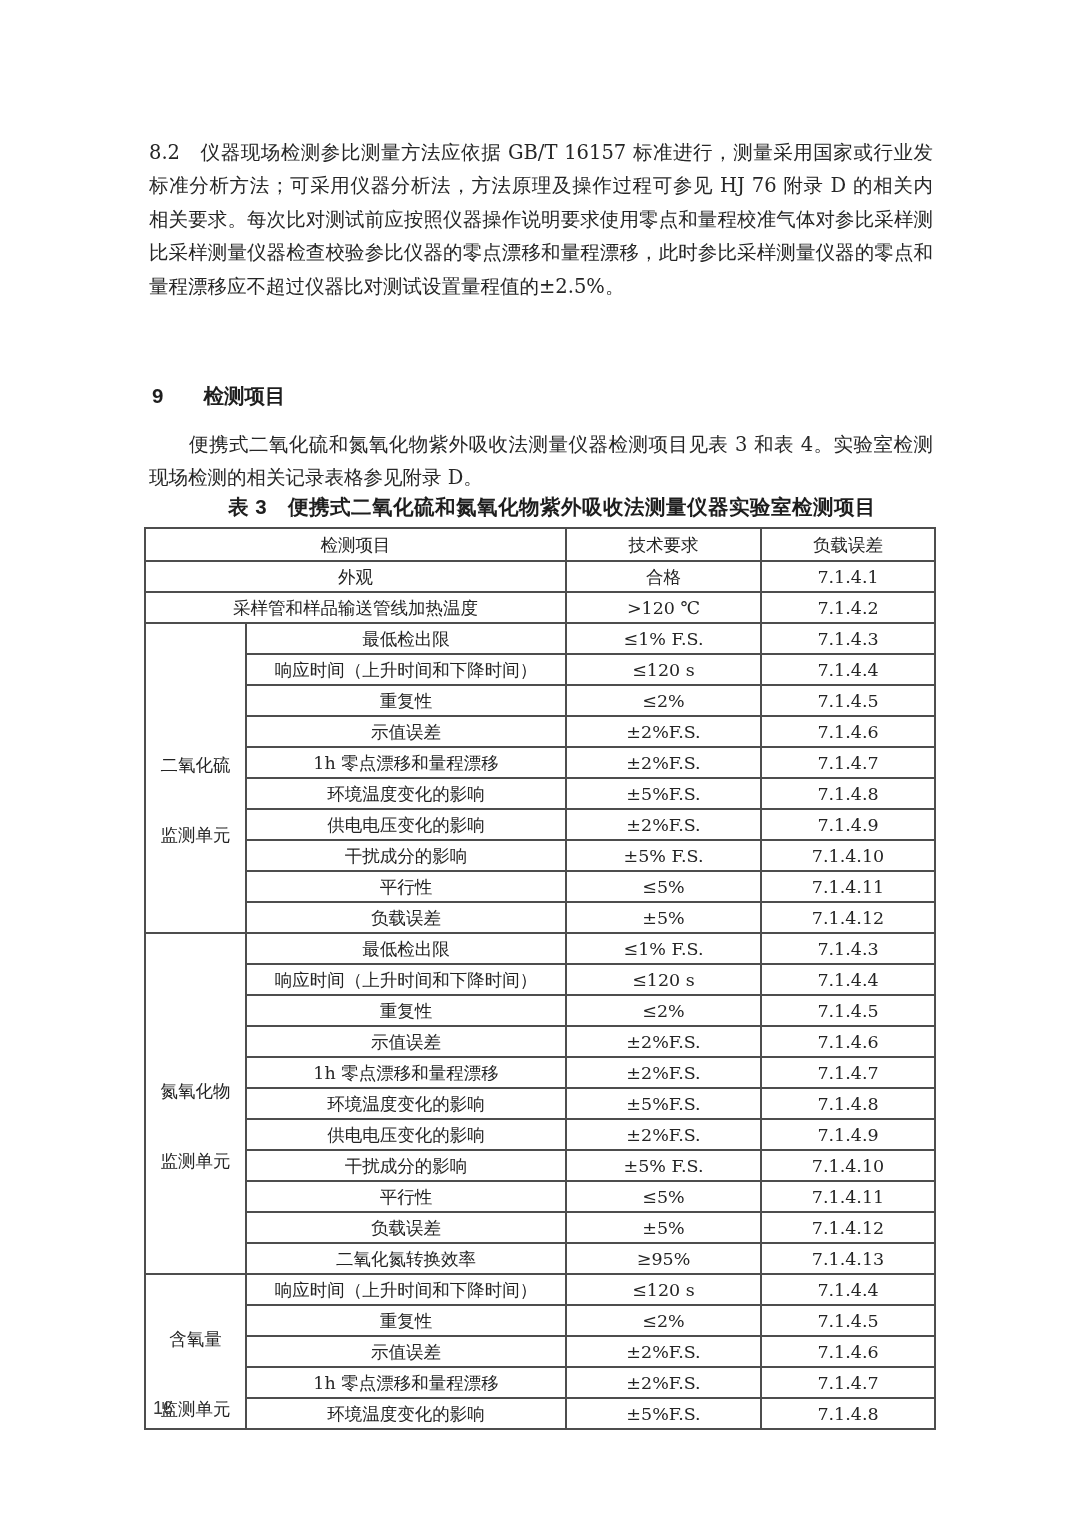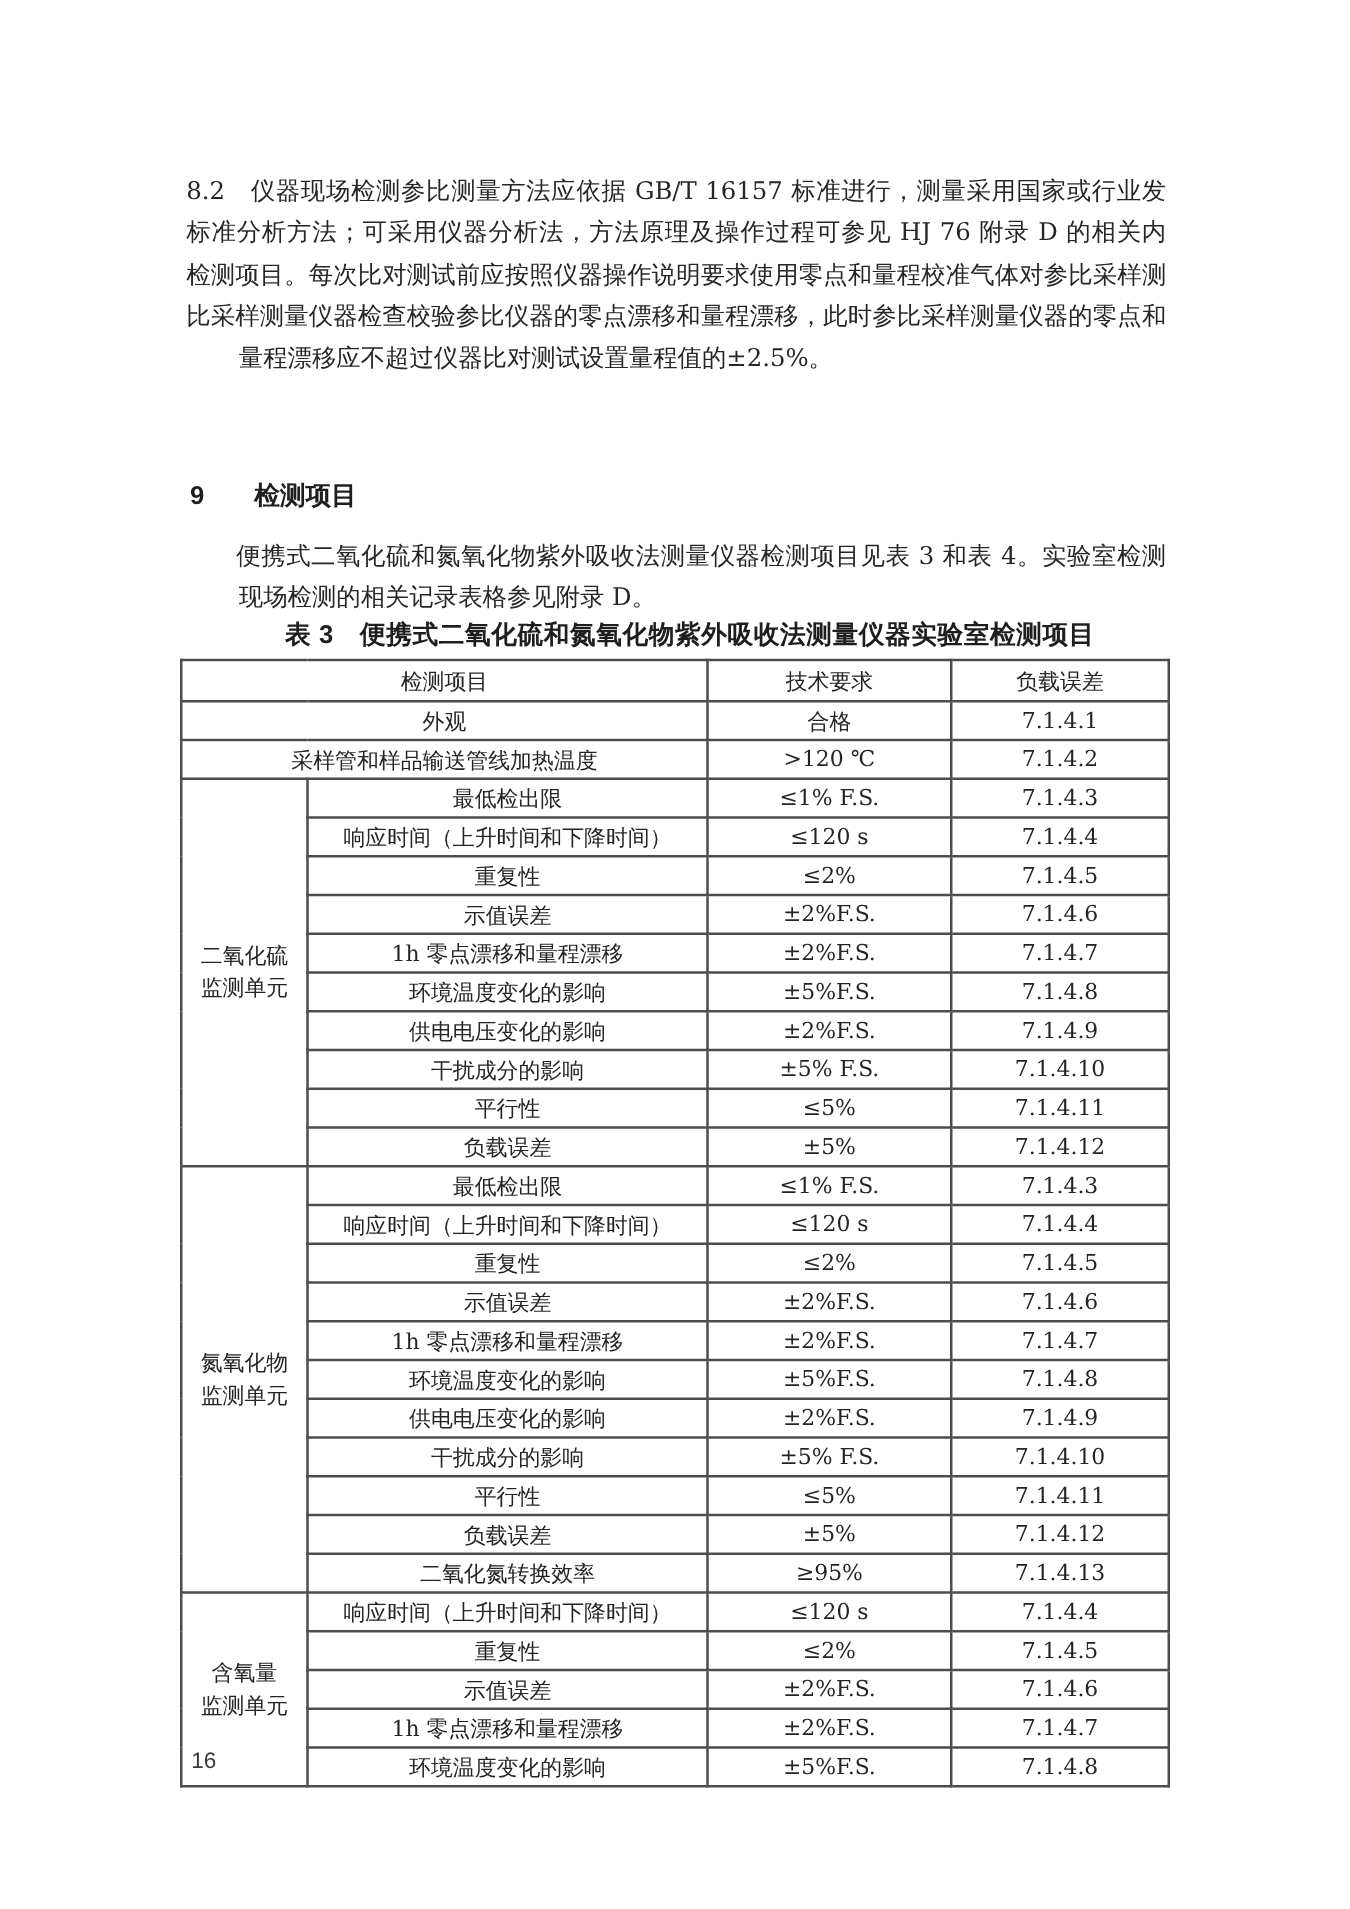--- a/index.html
+++ b/index.html
@@ -17,21 +17,21 @@
   #p82 { top: 136px; }
   #p9  { top: 428px; }
   .ln {
     font-size: 19.5px;
     line-height: 33.4px;
     height: 33.4px;
     text-align: justify;
     text-align-last: justify;
     overflow: hidden;
   }
-  .ln.last { text-align: left; text-align-last: left; margin-left: 42px; }
+  .ln.last { text-align: left; text-align-last: left; }
 
   .h9 {
     position: absolute; left: 152px; top: 382px;
     font-family: "Liberation Sans", sans-serif;
     font-weight: 700; font-size: 20.5px; color: #1e1e1e;
   }
   .h9 .h9t { margin-left: 40px; }
 
   .tbl-title {
     position: absolute; left: 0; top: 493px; width: 1080px;
@@ -46,37 +46,37 @@
     position: absolute; left: 144px; top: 527px;
     border-collapse: collapse; table-layout: fixed;
     font-size: 17.5px; color: #242424;
   }
   .t3 td {
     border: 2px solid #4d4d4d;
     text-align: center; vertical-align: middle;
     height: 29px; padding: 0 2px; overflow: hidden;
   }
   .t3 tr:first-child td { height: 31px; }
-  .t3 td.grp div { line-height: 26px; }
+  .t3 td.grp div { line-height: 26px; margin-top: 44px; }
 
   .pagenum {
     position: absolute; left: 153px; top: 1398px;
     font-family: "Liberation Sans", sans-serif;
     font-size: 18px; color: #3a3a3a;
   }
 </style>
 </head>
 <body>
 
 <div class="sheet">
 
   <div class="para" id="p82">
       <div class="ln">8.2　仪器现场检测参比测量方法应依据 GB/T 16157 标准进行，测量采用国家或行业发布的</div>
       <div class="ln">标准分析方法；可采用仪器分析法，方法原理及操作过程可参见 HJ 76 附录 D 的相关内容。</div>
-      <div class="ln">检测项目。每次比对测试前应按照仪器操作说明要求使用零点和量程校准气体对参比采样测</div>
+      <div class="ln">相关要求。每次比对测试前应按照仪器操作说明要求使用零点和量程校准气体对参比采样测</div>
       <div class="ln">比采样测量仪器检查校验参比仪器的零点漂移和量程漂移，此时参比采样测量仪器的零点和</div>
       <div class="ln last">量程漂移应不超过仪器比对测试设置量程值的±2.5%。</div>
     </div>
 
   <div class="h9">
     <span>9</span><span class="h9t">检测项目</span>
   </div>
 
   <div class="para" id="p9">
       <div class="ln">　　便携式二氧化硫和氮氧化物紫外吸收法测量仪器检测项目见表 3 和表 4。实验室检测和</div>

